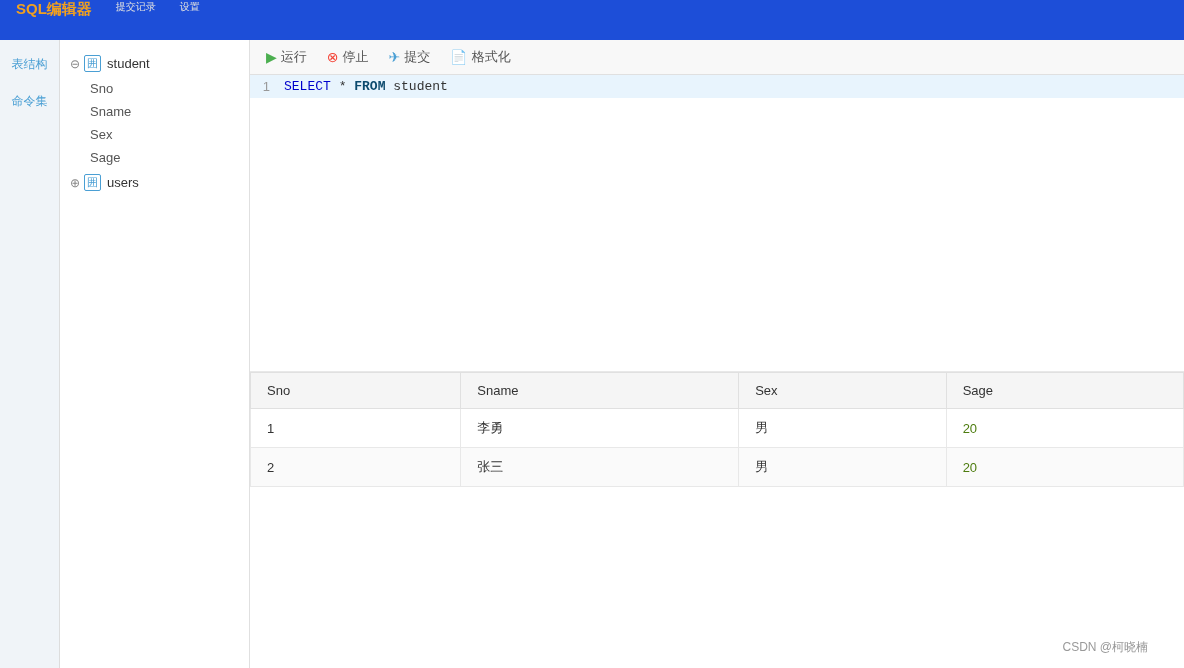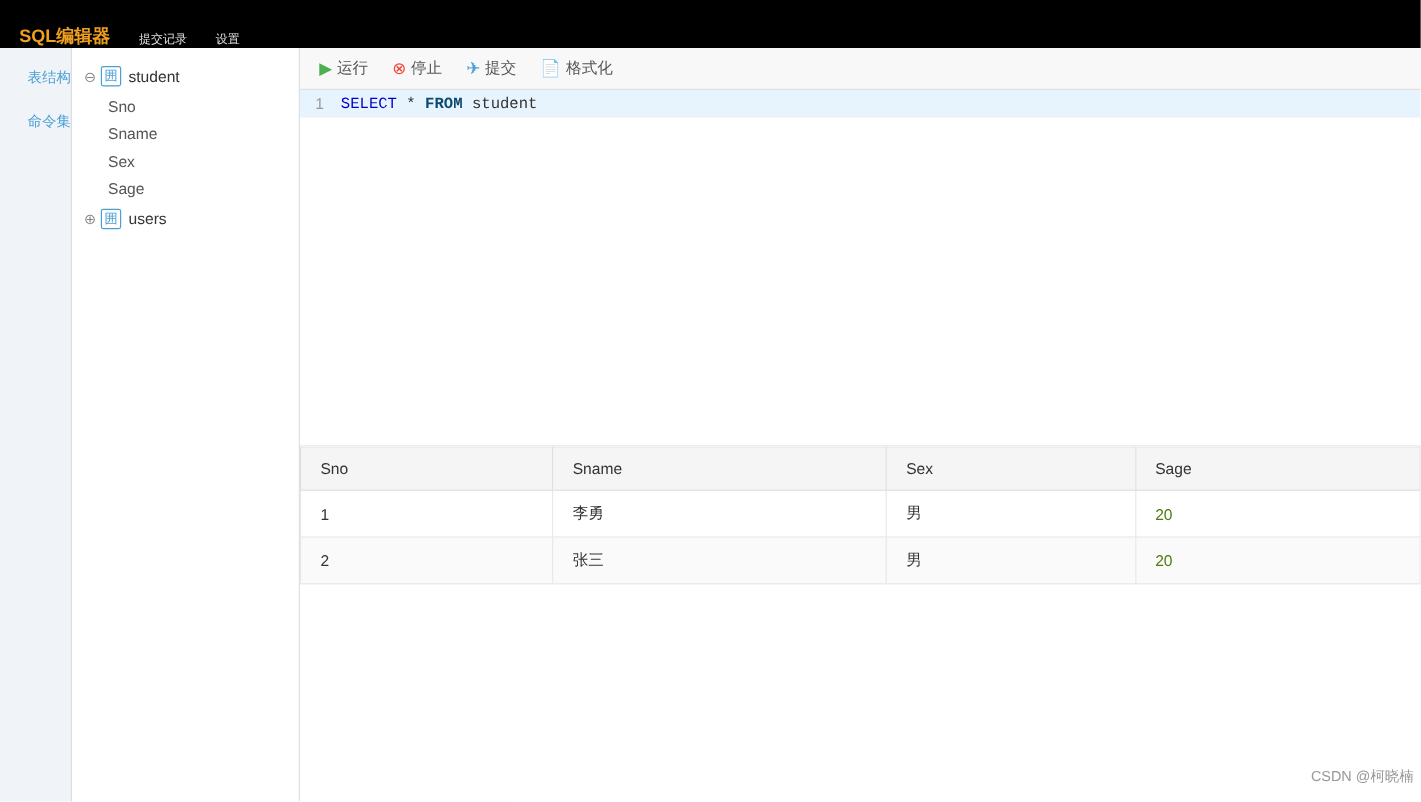--- a/index.html
+++ b/index.html
@@ -1,23 +1,23 @@
 <!DOCTYPE html>
 <html><head>
   <meta charset="utf-8">
   <style>
     * { box-sizing: border-box; margin: 0; padding: 0; }
     body { font-family: "Microsoft YaHei", "PingFang SC", Arial, sans-serif; font-size: 14px; background: #f5f5f5; }
 
     
     .top-nav {
-      background: #000000;
+      background: #1d4ed8;
       height: 40px;
       display: flex;
-      align-items: flex-end;
+      align-items: flex-start;
       padding: 0 16px;
       gap: 24px;
     }
     .top-nav .brand {
       color: #f0a020;
       font-weight: bold;
       font-size: 15px;
     }
     .top-nav .nav-item {
       color: #e0e0e0;
@@ -31,21 +31,21 @@
       height: calc(668px - 40px);
     }
 
     
     .sidebar {
       width: 60px;
       background: #f0f4f8;
       border-right: 1px solid #ddd;
       display: flex;
       flex-direction: column;
-      align-items: flex-end;
+      align-items: center;
       padding-top: 16px;
       gap: 20px;
     }
     .sidebar-item-label {
       font-size: 12px;
       color: #4a9fd4;
       writing-mode: horizontal-tb;
       text-align: center;
       cursor: pointer;
     }
@@ -199,21 +199,21 @@
       padding: 10px 16px;
       color: #333;
     }
     .result-table td.link-val { color: #4d7c0f; }
     .result-table tr:nth-child(even) td { background: #fafafa; }
 
     
     .watermark {
       position: fixed;
       bottom: 12px;
-      right: 6px;
+      right: 36px;
       font-size: 12px;
       color: #999;
     }
   </style>
 </head>
 <body>
 
 <div class="top-nav">
   <span class="brand">SQL编辑器</span>
   <span class="nav-item">提交记录</span>

